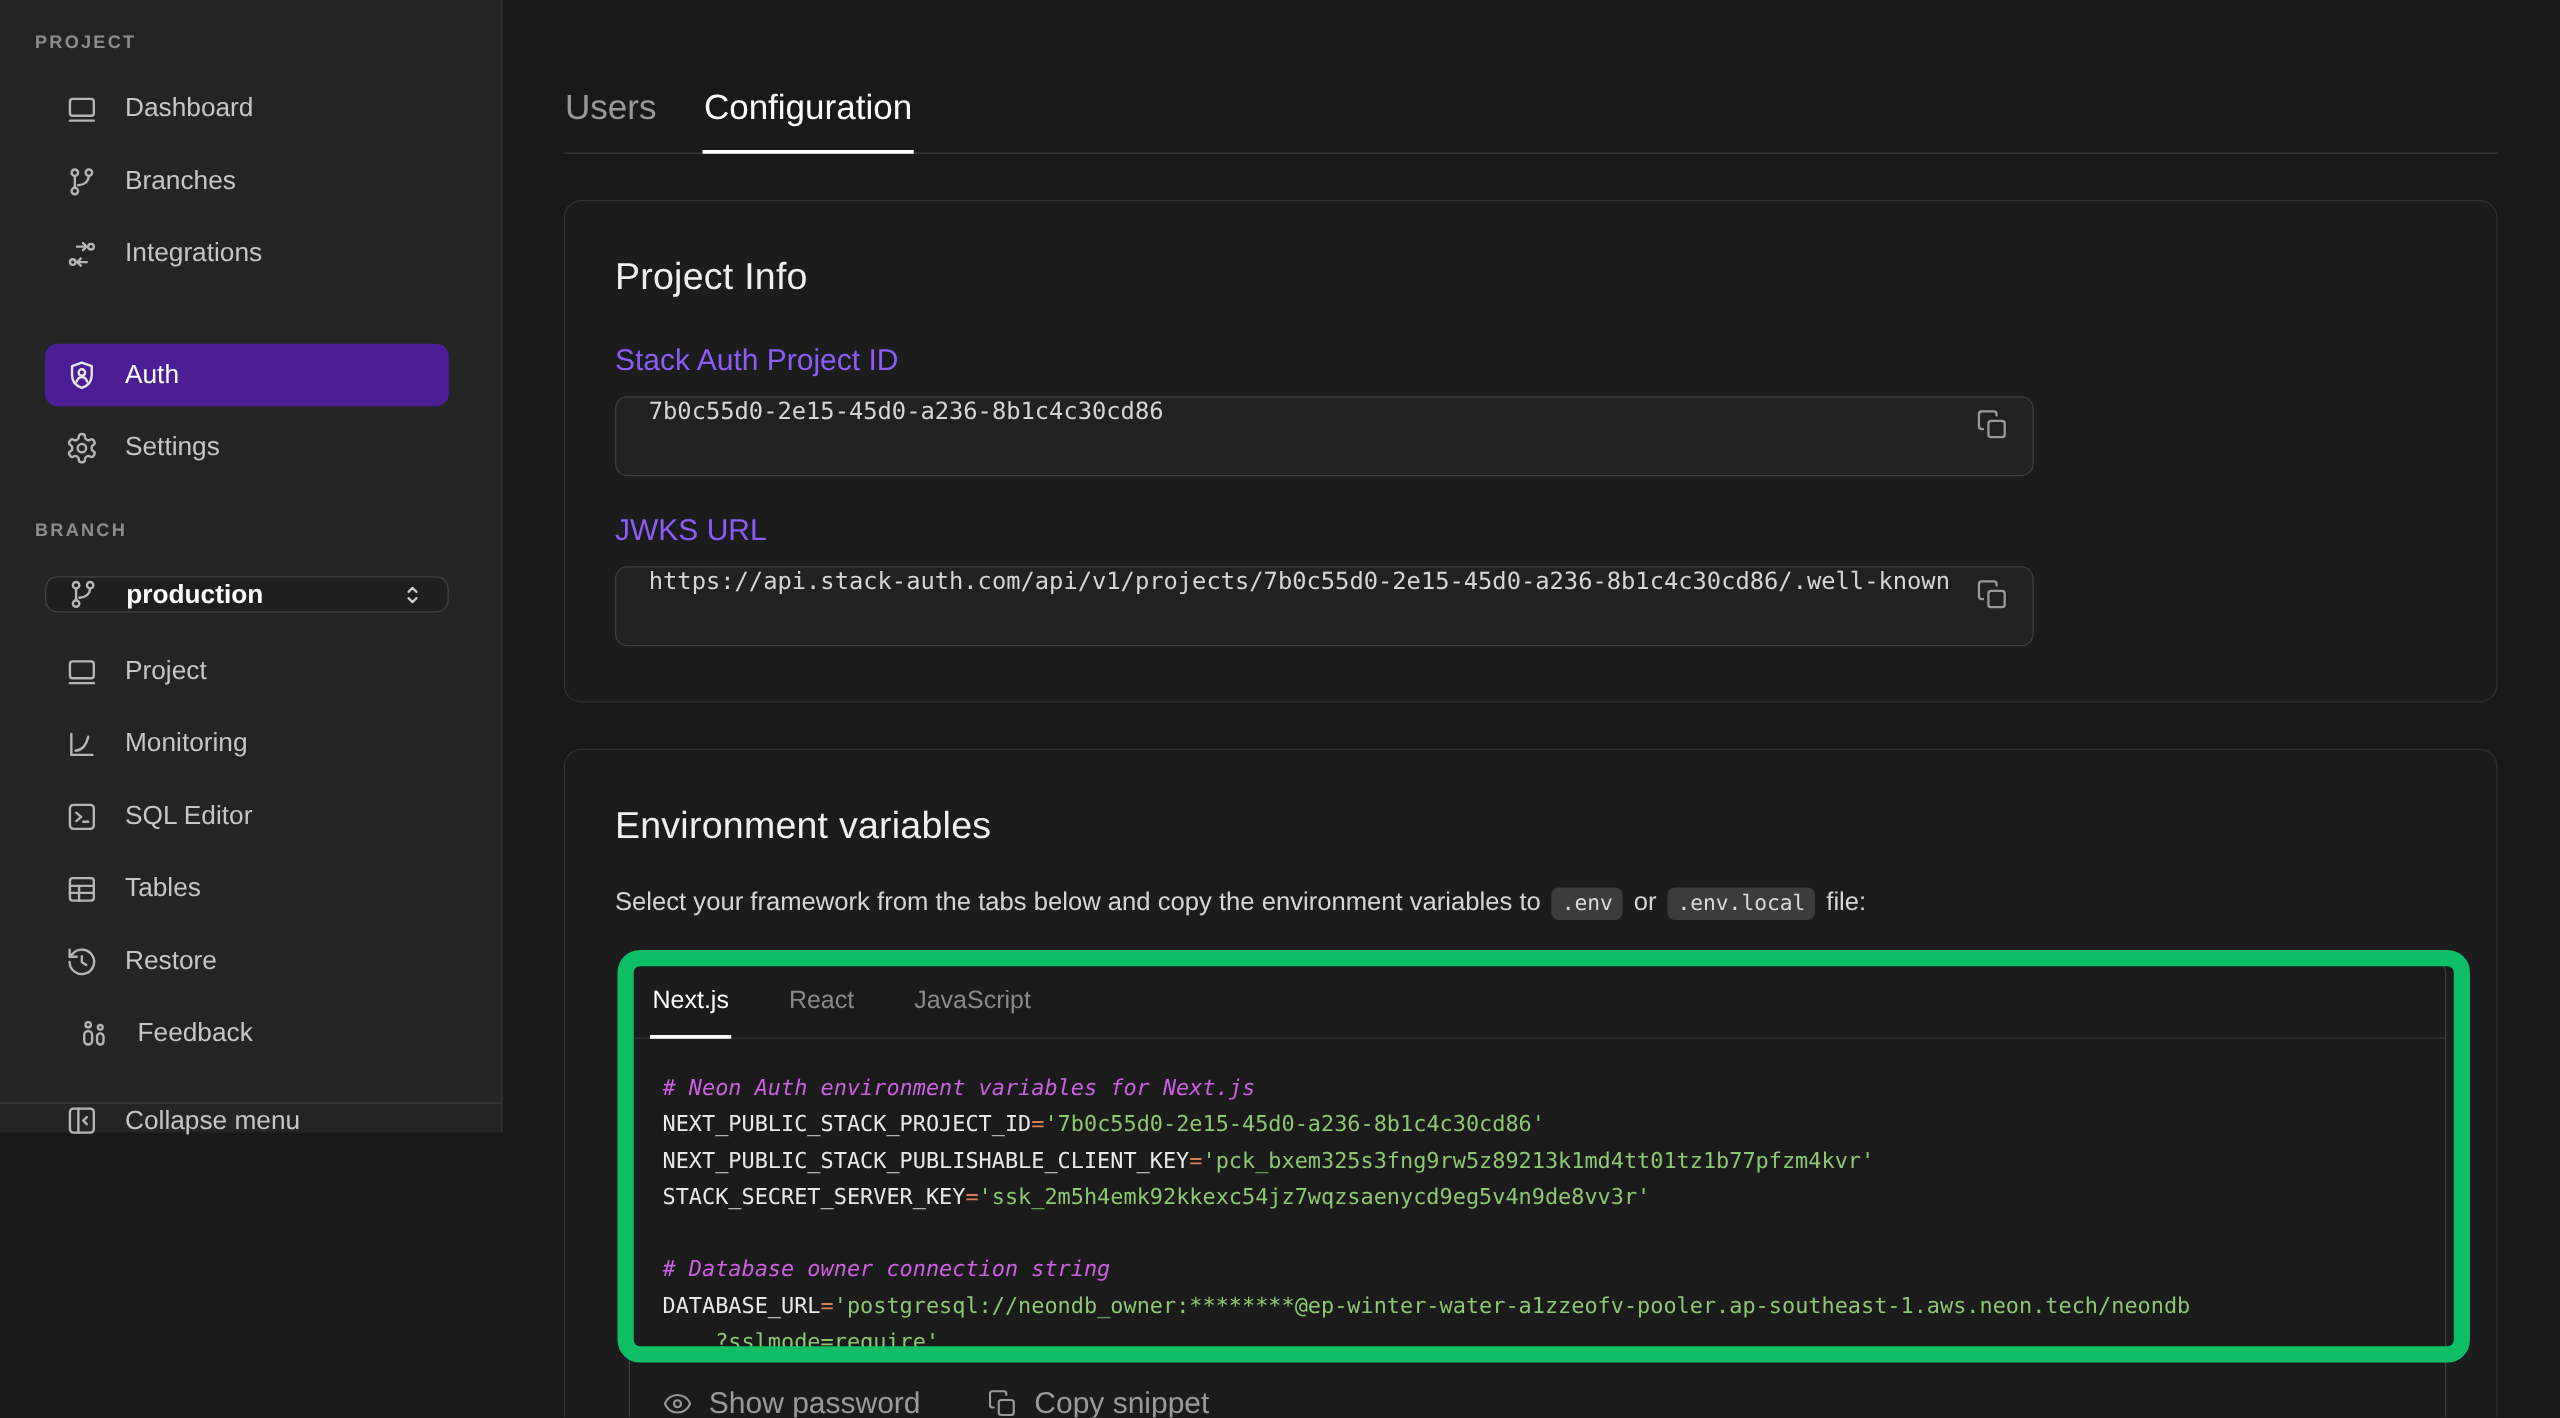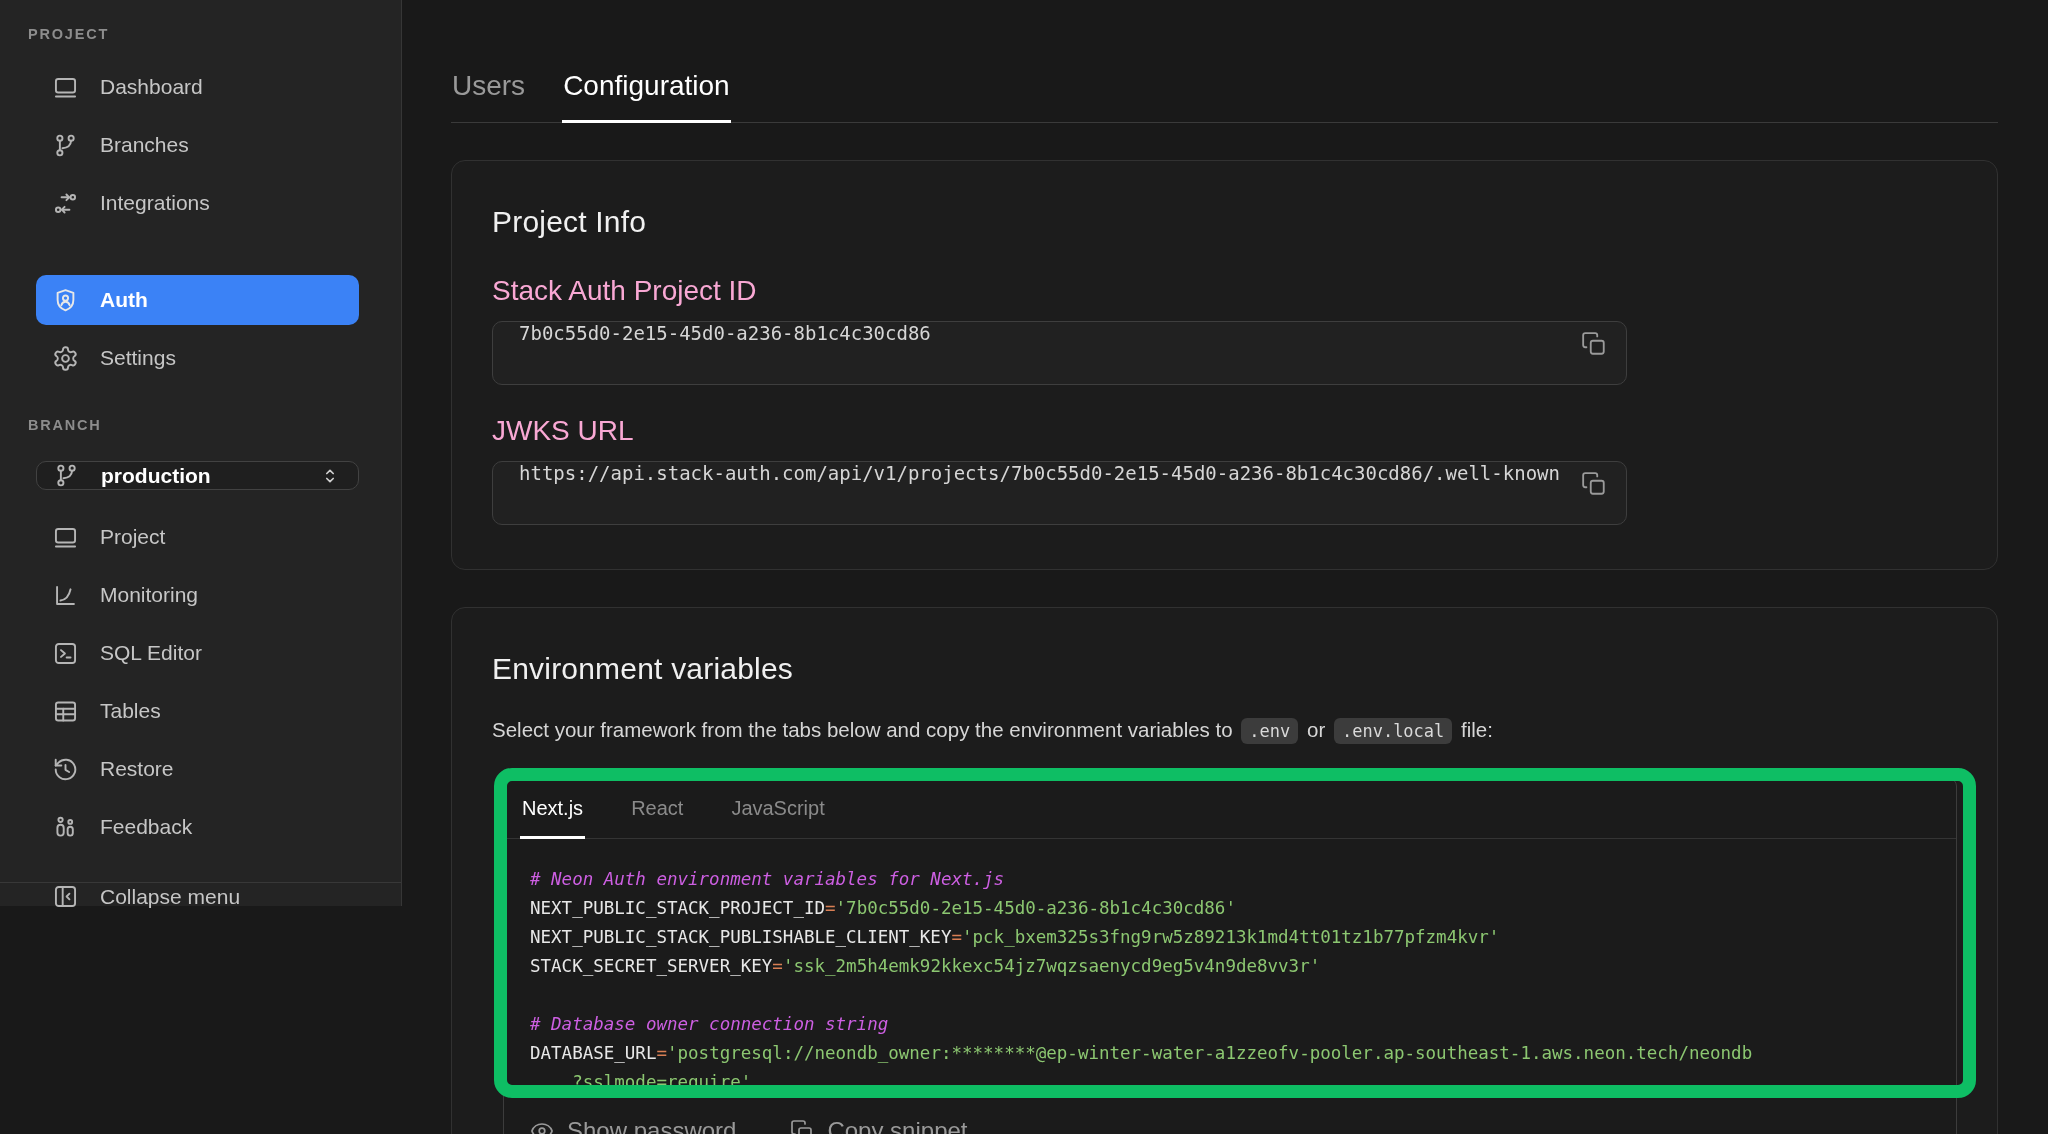--- a/index.html
+++ b/index.html
@@ -12,41 +12,41 @@
   svg{display:block;flex:none;}
   .icon{width:27px;height:27px;stroke:#b5b5b5;fill:none;stroke-width:1.7;
     stroke-linecap:round;stroke-linejoin:round;}
   
   .sidebar{position:fixed;left:0;top:0;width:402px;height:906px;background:var(--sidebar-bg);
     border-right:1px solid #363636;display:flex;flex-direction:column;}
   .side-label{margin:26px 0 20px 28px;font-size:14.5px;font-weight:700;letter-spacing:1.8px;color:#8d8d8d;}
   .nav{padding:0 42px 0 36px;}
   .nav-item{display:flex;align-items:center;gap:21px;height:50px;border-radius:10px;
     padding:0 16px;color:#c6c6c6;font-size:21px;margin-bottom:8px;cursor:pointer;}
-  .nav-item.active{background:#3b82f6;color:#ffffff;font-weight:700;margin-top:47px;}
+  .nav-item.active{background:#4c1d95;color:#ffffff;font-weight:400;margin-top:47px;}
   .nav-item.active .icon{stroke:#e8e8e8;}
   .select{margin:8px 42px 0 36px;height:56px;border:1px solid #424242;border-radius:10px;
     background:#1f1f1f;display:flex;align-items:center;gap:21px;padding:0 16px 0 16px;
     color:#ffffff;font-weight:600;font-size:21px;cursor:pointer;}
   .select .chev{margin-left:auto;width:24px;height:24px;stroke:#cfcfcf;}
   .nav2{margin-top:22px;}
   .spacer{flex:1;}
-  .feedback-wrap{padding:0 42px 22px 36px;}
+  .feedback-wrap{padding:0 42px 22px 46px;}
   .collapse-bar{border-top:1px solid #383838;height:71px;display:flex;align-items:center;
     gap:21px;padding-left:52px;color:#c6c6c6;font-size:21px;cursor:pointer;}
   
   .main{margin-left:402px;padding:0 50px 0 49px;}
   .tabs{display:flex;gap:36px;margin-top:72px;border-bottom:1px solid #3a3a3a;}
   .tab{font-size:28px;line-height:27px;color:#999999;padding:0 1px 23px 1px;position:relative;cursor:pointer;}
   .tab.active{color:#ffffff;font-weight:500;}
   .tab.active::after{content:"";position:absolute;left:0;right:0;bottom:-1px;height:3px;background:#ffffff;}
   .card{border:1px solid var(--card-border);border-radius:14px;margin-top:37px;
     padding:44px 36px 44px 40px;background:#1c1c1c;}
   .card h2{font-size:30px;font-weight:500;color:#f0f0f0;letter-spacing:.2px;}
-  .field-label{margin-top:36px;font-size:28px;color:#f9a8d4;}
+  .field-label{margin-top:36px;font-size:24px;color:#8b5cf6;}
   .field-label.second{margin-top:30px;}
   .field-box{margin-top:14px;max-width:1135px;height:64px;border:1px solid #3e3e3e;border-radius:10px;
     background:#212121;display:flex;align-items:flex-start;padding:0 10px 0 26px;cursor:text;}
   .field-value{flex:1;font-family:"DejaVu Sans Mono",monospace;font-size:19px;color:#d6d6d6;
     white-space:nowrap;overflow:hidden;}
   .copy-btn{width:44px;height:44px;display:flex;align-items:center;justify-content:center;
     background:none;border:none;cursor:pointer;flex:none;}
   .copy-btn .icon{width:26px;height:26px;stroke:#9a9a9a;}
   .desc{margin-top:30px;font-size:20.5px;color:#d6d6d6;line-height:28px;}
   .code-badge{font-family:"DejaVu Sans Mono",monospace;font-size:17px;background:#3c3c3c;

